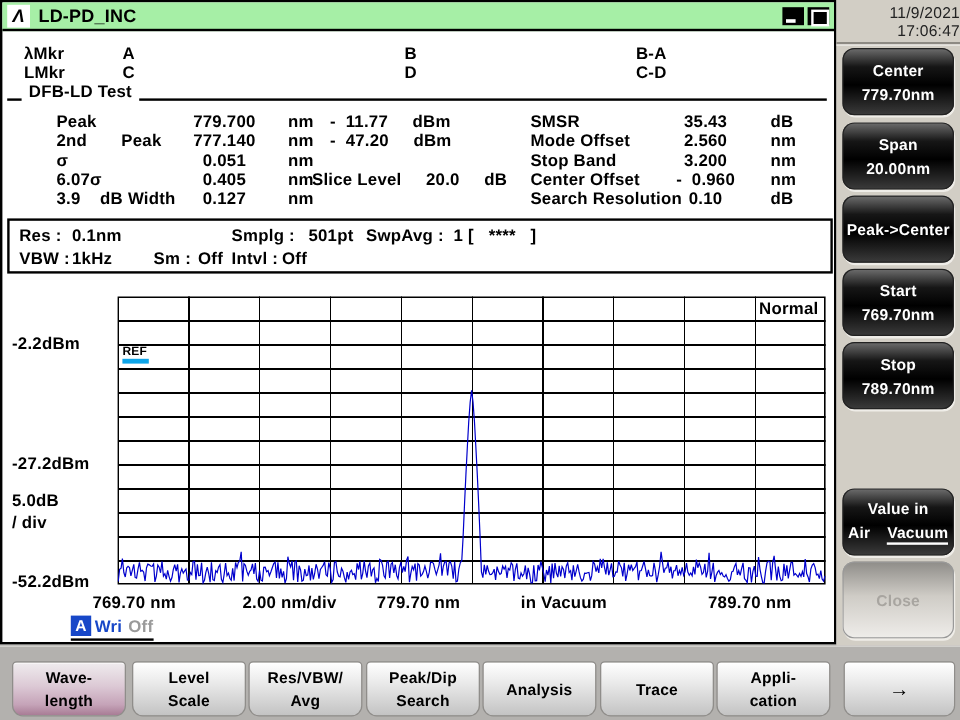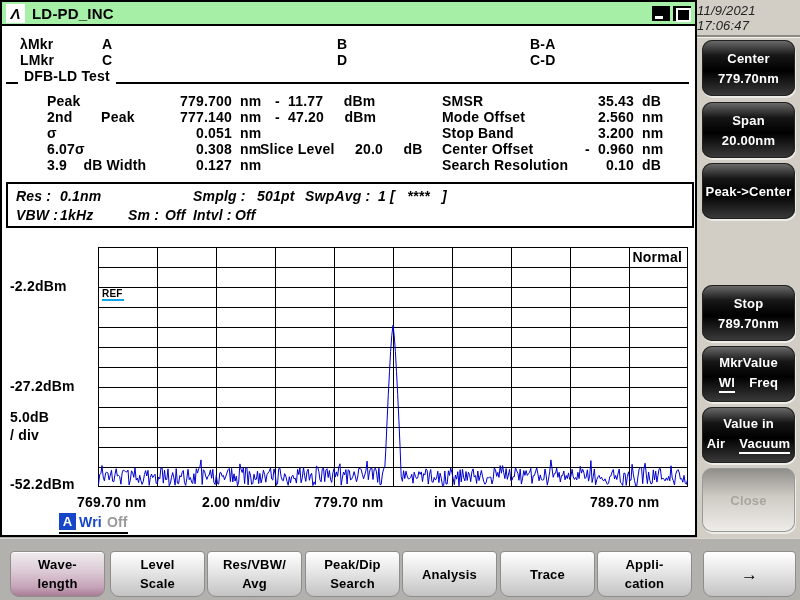--- a/index.html
+++ b/index.html
@@ -18,41 +18,41 @@
 
   .txt { position:absolute; font-size:14px; font-weight:bold; color:#000; white-space:pre; }
 
   
   .legend-row { position:absolute; left:4px; right:6px; top:66px; height:16px; display:flex; align-items:flex-end; }
   .legend-row .rule { height:0; border-top:2px solid #000; }
   .legend-row .rule.short { width:12px; }
   .legend-row .rule.long { flex:1; }
   .legend-row .legend-label { font-size:14px; font-weight:bold; padding:0 6px; }
 
-  .mval { text-align:right; }
-
-  
-  .settings-box { position:absolute; left:4px; top:180px; width:688px; height:46px; border:2px solid #000; background:#fff;font-style:italic; }
+  .mval { text-align:center; }
+
+  
+  .settings-box { position:absolute; left:4px; top:180px; width:688px; height:46px; border:2px solid #000; background:#fff; }
 
   
   .grid-wrap { position:absolute; left:96px; top:245px; width:590px; height:240px; }
   .chart-label { position:absolute; font-size:14px; font-weight:bold; color:#000; }
-  .ref-tag { position:absolute; left:100px; top:286px; font-size:10px; font-weight:bold; border-bottom:2px solid #0ea5e9; padding:0 1px 0 0; }
+  .ref-tag { position:absolute; left:100px; top:286px; font-size:10px; font-weight:bold; border-bottom:4px solid #0ea5e9; padding:0 1px 0 0; }
   .normal-tag { position:absolute; left:560px; top:247px; width:120px; text-align:right; font-size:14px; font-weight:bold; }
   .normal-tag { left:560px; } 
 
   
   .trace-status { position:absolute; left:57px; top:511px; display:flex; align-items:center; border-bottom:2px solid #000; padding-bottom:2px; }
   .trace-badge { width:17px; height:17px; background:#1747c8; color:#fff; font-size:13px; font-weight:bold; display:flex; align-items:center; justify-content:center; }
   .trace-mode { color:#1747c8; font-size:14px; font-weight:bold; margin-left:3px; }
   .trace-state { color:#9a9a9a; font-size:14px; font-weight:bold; margin-left:5px; }
 
   
   .sidebar { position:absolute; left:697px; top:0; width:103px; height:540px; background:#d2cec5; }
-  .clock { text-align:left; padding-top:3px; font-size:13px; color:#222; line-height:15px;font-style:italic; }
+  .clock { text-align:right; padding-top:3px; font-size:13px; color:#222; line-height:15px; }
   .sidebar-sep { position:absolute; left:0; right:0; top:35px; border-top:2px solid #8d8a83; border-bottom:1px solid #f4f2ee; }
   .sbtn { position:absolute; left:5px; width:93px; height:56px; border-radius:10px;
           background:linear-gradient(180deg,#6f6f6f 0%,#161616 28%,#000 55%,#3c3c3c 100%);
           box-shadow:1px 2px 0 #efede8, inset 0 0 0 1px #222;
           color:#fff; display:flex; flex-direction:column; align-items:center; justify-content:center; gap:5px; }
   .sbtn .sl { font-size:13px; font-weight:bold; }
   .sbtn .sv { font-size:13px; font-weight:bold; }
   .sbtn .opts { display:flex; gap:14px; font-size:13px; font-weight:bold; }
   .opt.sel { border-bottom:2px solid #fff; padding-bottom:1px; }
   .sbtn.disabled { background:linear-gradient(180deg,#8e8c88 0%,#cfccc6 45%,#efedea 100%);
@@ -104,21 +104,21 @@
   <span class="txt" style="left:45px;top:107px">2nd       Peak</span>
   <span class="txt mval" style="left:140px;top:107px;width:90px">777.140</span>
   <span class="txt" style="left:238px;top:107px">nm</span>
   <span class="txt" style="left:273px;top:107px">-  47.20     dBm</span>
 
   <span class="txt" style="left:45px;top:123px">σ</span>
   <span class="txt mval" style="left:140px;top:123px;width:90px">0.051</span>
   <span class="txt" style="left:238px;top:123px">nm</span>
 
   <span class="txt" style="left:45px;top:139px">6.07σ</span>
-  <span class="txt mval" style="left:140px;top:139px;width:90px">0.308</span>
+  <span class="txt mval" style="left:140px;top:139px;width:90px">0.405</span>
   <span class="txt" style="left:238px;top:139px">nm</span>
   <span class="txt" style="left:258px;top:139px">Slice Level     20.0     dB</span>
 
   <span class="txt" style="left:45px;top:155px">3.9    dB Width</span>
   <span class="txt mval" style="left:140px;top:155px;width:90px">0.127</span>
   <span class="txt" style="left:238px;top:155px">nm</span>
 
   <span class="txt" style="left:440px;top:91px">SMSR</span>
   <span class="txt mval" style="left:540px;top:91px;width:92px">35.43</span>
   <span class="txt" style="left:640px;top:91px">dB</span>
@@ -213,30 +213,27 @@
     <div class="sl">Center</div>
     <div class="sv">779.70nm</div>
   </div>
   <div class="sbtn" style="top:102px">
     <div class="sl">Span</div>
     <div class="sv">20.00nm</div>
   </div>
   <div class="sbtn" style="top:163px">
     <div class="sl">Peak-&gt;Center</div>
   </div>
+  <div class="sbtn" style="top:224px">
+    <div class="sl">Start</div>
+    <div class="sv">769.70nm</div>
+  </div>
   <div class="sbtn" style="top:285px">
     <div class="sl">Stop</div>
     <div class="sv">789.70nm</div>
-  </div>
-  <div class="sbtn" style="top:346px">
-    <div class="sl">MkrValue</div>
-    <div class="opts">
-      <span class="opt sel">Wl</span>
-      <span class="opt">Freq</span>
-    </div>
   </div>
   <div class="sbtn" style="top:407px">
     <div class="sl">Value in</div>
     <div class="opts">
       <span class="opt">Air</span>
       <span class="opt sel">Vacuum</span>
     </div>
   </div>
   <div class="sbtn disabled" style="top:468px;height:64px">
     <div class="sl">Close</div>

